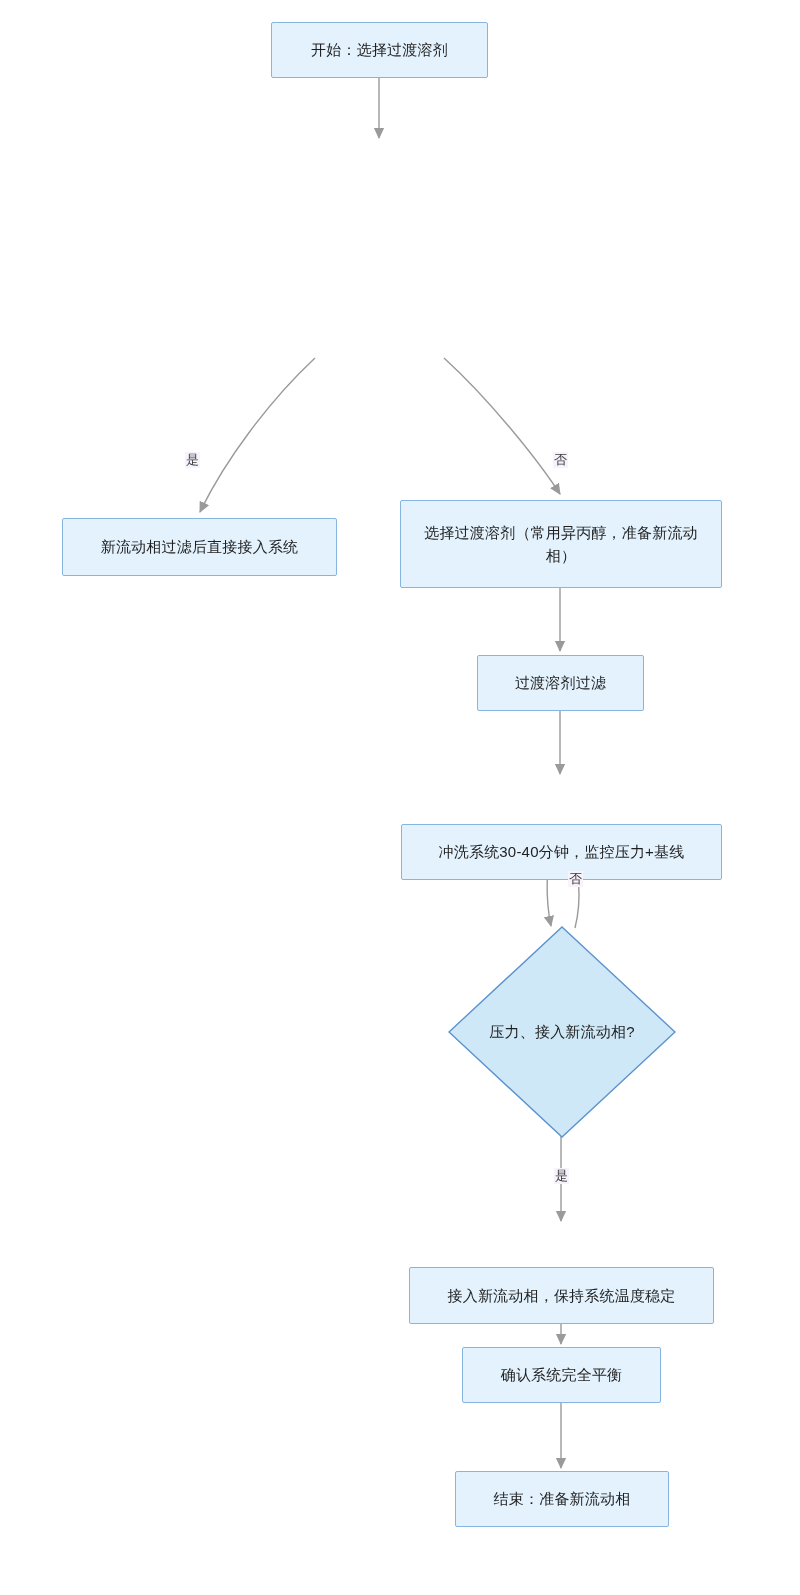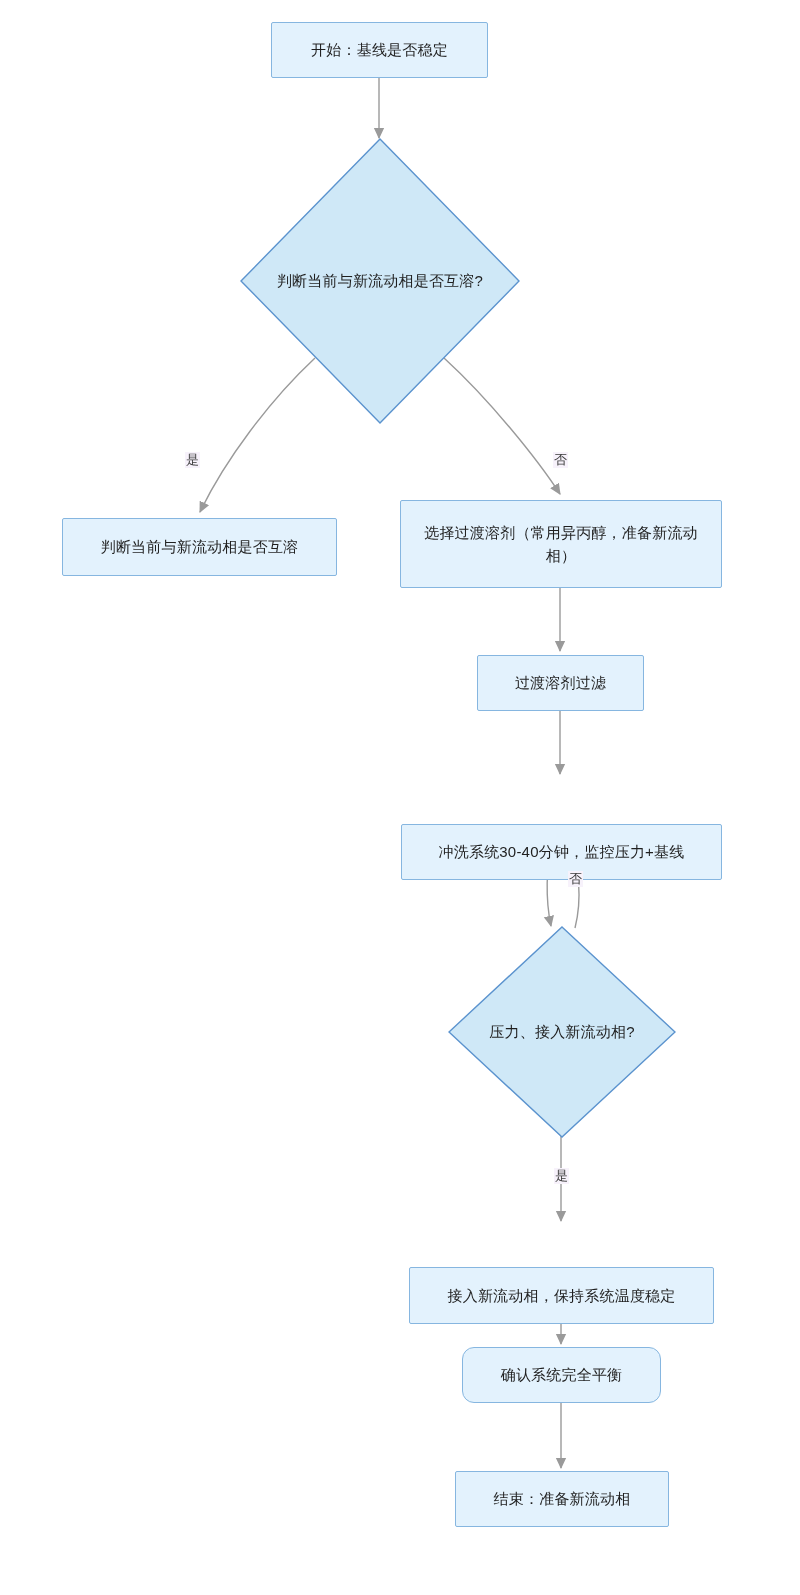--- a/index.html
+++ b/index.html
@@ -96,36 +96,30 @@
     <path d="M575,928 C582,900 580,868 568,840" fill="none" stroke="#9a9a9a" stroke-width="1.4" marker-end="url(#arrowhead)"></path>
 
     <path d="M561,1136 L561,1221" fill="none" stroke="#9a9a9a" stroke-width="1.4" marker-end="url(#arrowhead)"></path>
 
     <path d="M561,1280 L561,1344" fill="none" stroke="#9a9a9a" stroke-width="1.4" marker-end="url(#arrowhead)"></path>
 
     <path d="M561,1403 L561,1468" fill="none" stroke="#9a9a9a" stroke-width="1.4" marker-end="url(#arrowhead)"></path>
   </svg>
 
   <div class="node node-process" style="left:271px; top:22px; width:217px; height:56px;">
-    <span>开始：基线是否稳定</span>
+    <span>开始：选择过渡溶剂</span>
   </div>
 
-  <div class="node node-decision" style="left:240px; top:138px; width:280px; height:286px;">
-    <svg class="decision-shape" viewBox="0 0 280 286" preserveAspectRatio="none">
-      <polygon points="140,1 279,143 140,285 1,143" fill="#cfe8f7" stroke="#5b93ce" stroke-width="1.4"></polygon>
-    </svg>
-    <span class="decision-label">判断当前与新流动相是否互溶?</span>
-  </div>
 
   <div class="edge-label" style="left:185px; top:452px;">是</div>
 
   <div class="edge-label" style="left:553px; top:452px;">否</div>
 
   <div class="node node-process" style="left:62px; top:518px; width:275px; height:58px;">
-    <span>判断当前与新流动相是否互溶</span>
+    <span>新流动相过滤后直接接入系统</span>
   </div>
 
   <div class="node node-process" style="left:400px; top:500px; width:322px; height:88px;">
     <span>选择过渡溶剂（常用异丙醇，准备新流动相）</span>
   </div>
 
   <div class="node node-process" style="left:477px; top:655px; width:167px; height:56px;">
     <span>过渡溶剂过滤</span>
   </div>
 
@@ -141,21 +135,21 @@
     </svg>
     <span class="decision-label">压力、接入新流动相?</span>
   </div>
 
   <div class="edge-label" style="left:554px; top:1168px;">是</div>
 
   <div class="node node-process" style="left:409px; top:1223px; width:305px; height:57px;margin-top:44px;">
     <span>接入新流动相，保持系统温度稳定</span>
   </div>
 
-  <div class="node node-process" style="left:462px; top:1347px; width:199px; height:56px;border-radius:12px;">
+  <div class="node node-process" style="left:462px; top:1347px; width:199px; height:56px;">
     <span>确认系统完全平衡</span>
   </div>
 
   <div class="node node-process" style="left:455px; top:1471px; width:214px; height:56px;">
     <span>结束：准备新流动相</span>
   </div>
 
 </div>
 
 </body></html>

